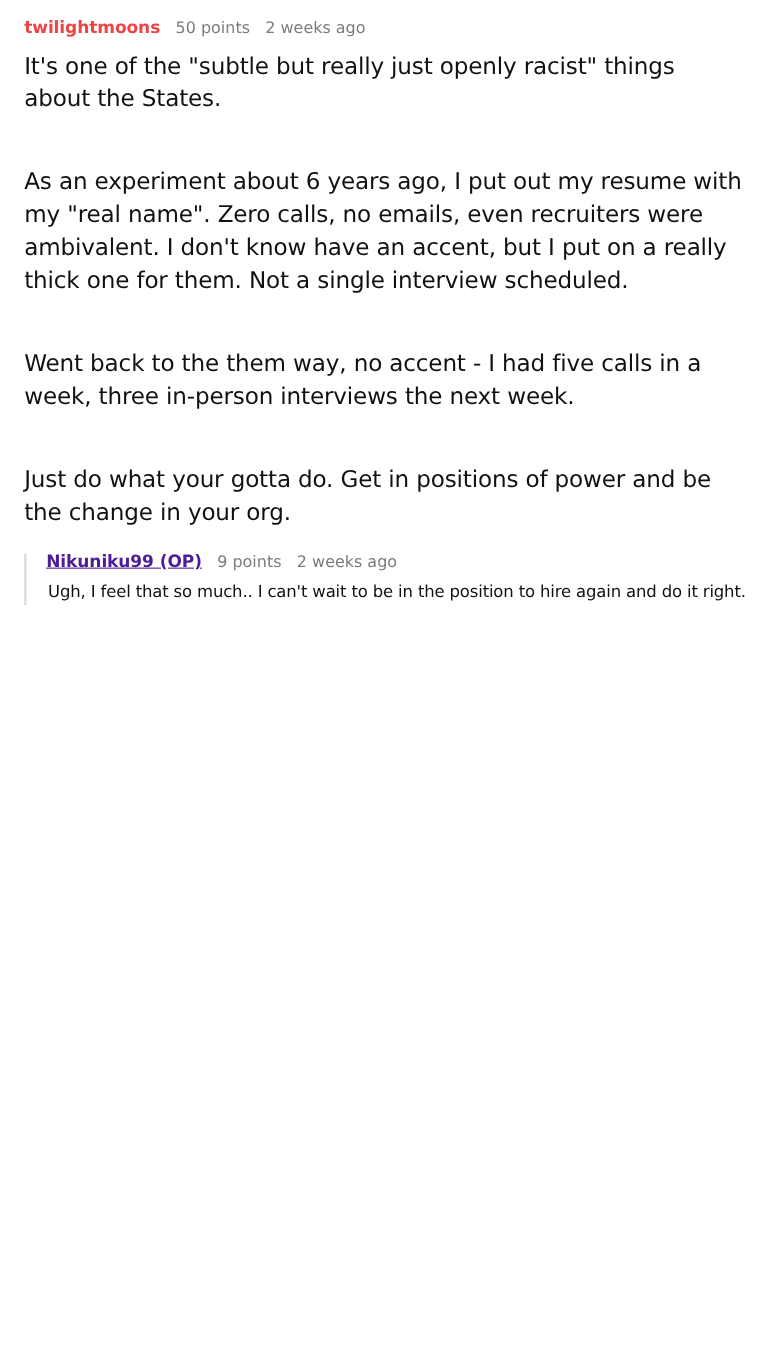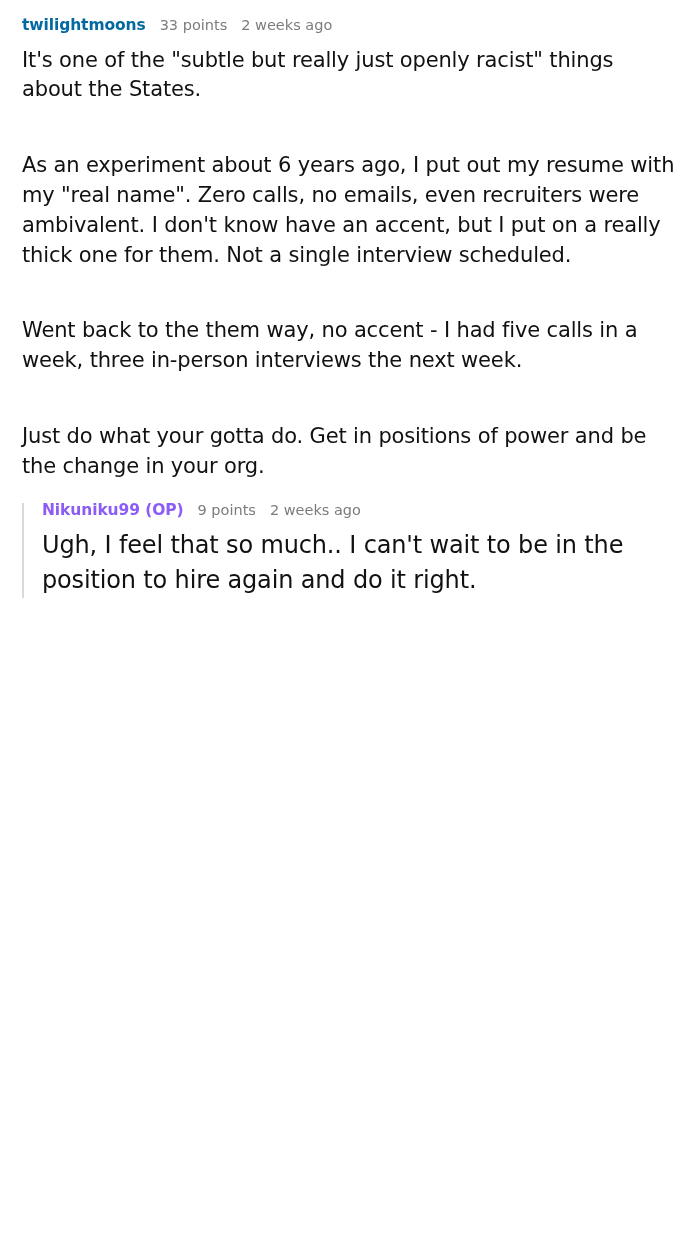--- a/index.html
+++ b/index.html
@@ -25,24 +25,25 @@
     gap: 14px;
     margin-bottom: 12px;
     line-height: 1;
   }
   .author {
     font-size: 15.5px;
     font-weight: bold;
     letter-spacing: -0.1px;
   }
   .author.op-author {
-    color: #8b5cf6;
+    color: #4c1d95;
+    text-decoration: underline;
   }
   .author.user-author {
-    color: #0369a1;
+    color: #ef4444;
   }
   .meta {
     font-size: 14.5px;
     color: #7c7c7c;
     font-weight: normal;
   }
   .body-text {
     font-size: 21px;
     line-height: 1.42;
     color: #111111;
@@ -56,36 +57,37 @@
   }
   .reply {
     margin-top: 4px;
     padding-left: 18px;
     border-left: 2px solid #d9d9d9;
   }
   .reply .comment-header {
     margin-bottom: 10px;
   }
   .reply .body-text {
-    font-size: 24px;
+    font-size: 15px;
     line-height: 1.45;
+    text-align: right;
   }
   .reply .body-text p {
     margin: 0;
   }
 </style>
 </head>
 <body>
 
 <div class="thread">
 
   <div class="comment">
     <div class="comment-header">
       <span class="author user-author">twilightmoons</span>
-      <span class="meta">33 points</span>
+      <span class="meta">50 points</span>
       <span class="meta">2 weeks ago</span>
     </div>
     <div class="body-text">
       <p>It's one of the "subtle but really just openly racist" things about the States.</p>
       <p>As an experiment about 6 years ago, I put out my resume with my "real name". Zero calls, no emails, even recruiters were ambivalent. I don't know have an accent, but I put on a really thick one for them. Not a single interview scheduled.</p>
       <p>Went back to the them way, no accent - I had five calls in a week, three in-person interviews the next week.</p>
       <p class="last">Just do what your gotta do. Get in positions of power and be the change in your org.</p>
     </div>
 
     <div class="reply">

